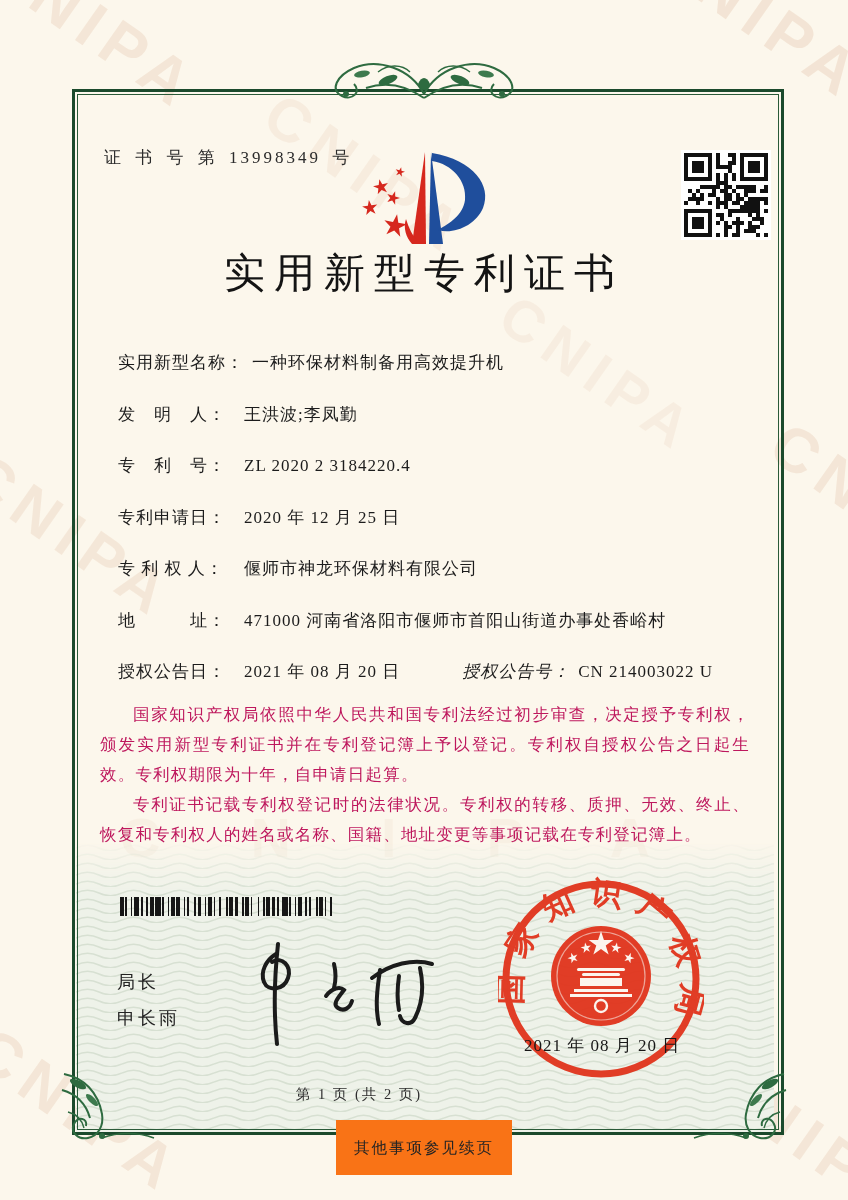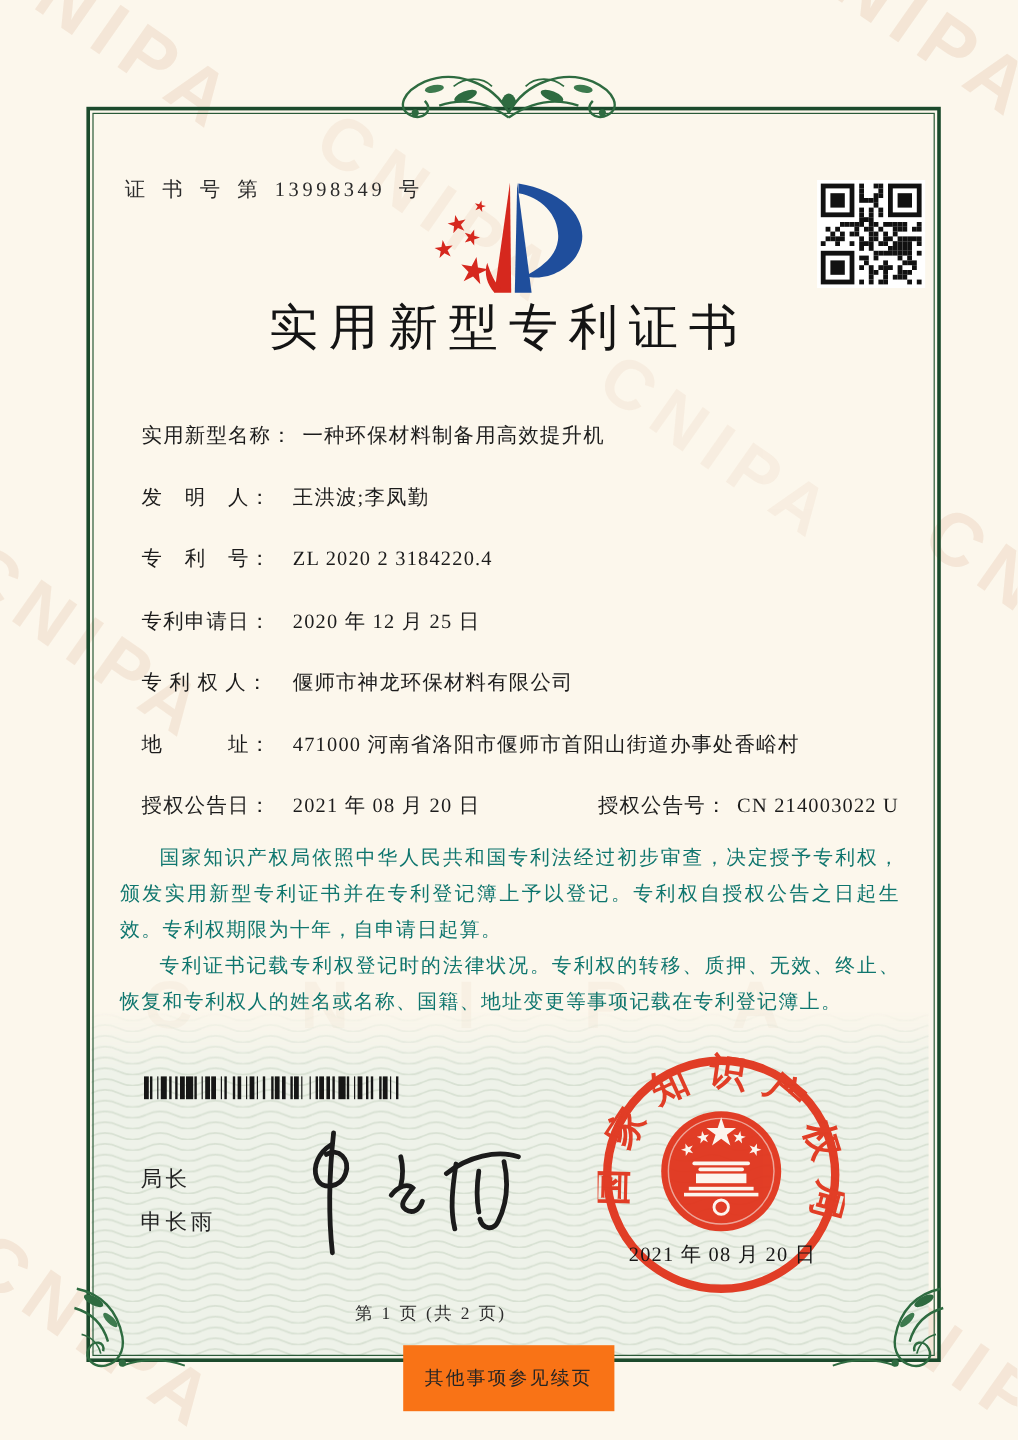--- a/index.html
+++ b/index.html
@@ -47,24 +47,24 @@
   .logo{position:absolute;left:346px;top:140px;}
   .qr{position:absolute;left:681px;top:150px;background:#fff;}
   .title{
     position:absolute;left:0;top:246px;width:848px;text-align:center;
     font-size:41px;font-weight:normal;letter-spacing:9px;color:#141414;
   }
   .fields{position:absolute;left:118px;top:351px;font-size:17px;}
   .frow{height:51.5px;white-space:nowrap;letter-spacing:1px;}
   .frow .lab{display:inline-block;min-width:118px;}
   .frow .val{margin-left:8px;}
-  .frow .lab2{margin-left:98px;}
+  .frow .lab2{margin-left:62px;font-style:italic;}
   .body-text{
     position:absolute;left:100px;top:700px;width:650px;
-    font-size:16.5px;line-height:1.82;letter-spacing:1.2px;color:#0f766e;text-align:justify;
+    font-size:16.5px;line-height:1.82;letter-spacing:1.2px;color:#be185d;text-align:justify;
   }
   .body-text p{margin:0;text-indent:2em;}
   .barcode{position:absolute;left:120px;top:897px;width:215px;height:19px;display:flex;}
   .barcode div{height:100%;}
   .signer{position:absolute;left:117px;top:970px;font-size:18px;letter-spacing:3px;color:#222;}
   .signer div{margin-bottom:12px;}
   .signature{position:absolute;left:238px;top:938px;}
   .seal{position:absolute;left:498px;top:876px;opacity:.95;}
   .seal-date{position:absolute;left:524px;top:1034px;font-size:17px;letter-spacing:1px;color:#171717;z-index:6;}
   .page-info{position:absolute;left:0;top:1085px;width:718px;text-align:center;font-size:14.5px;letter-spacing:2px;color:#2e2e2e;}

